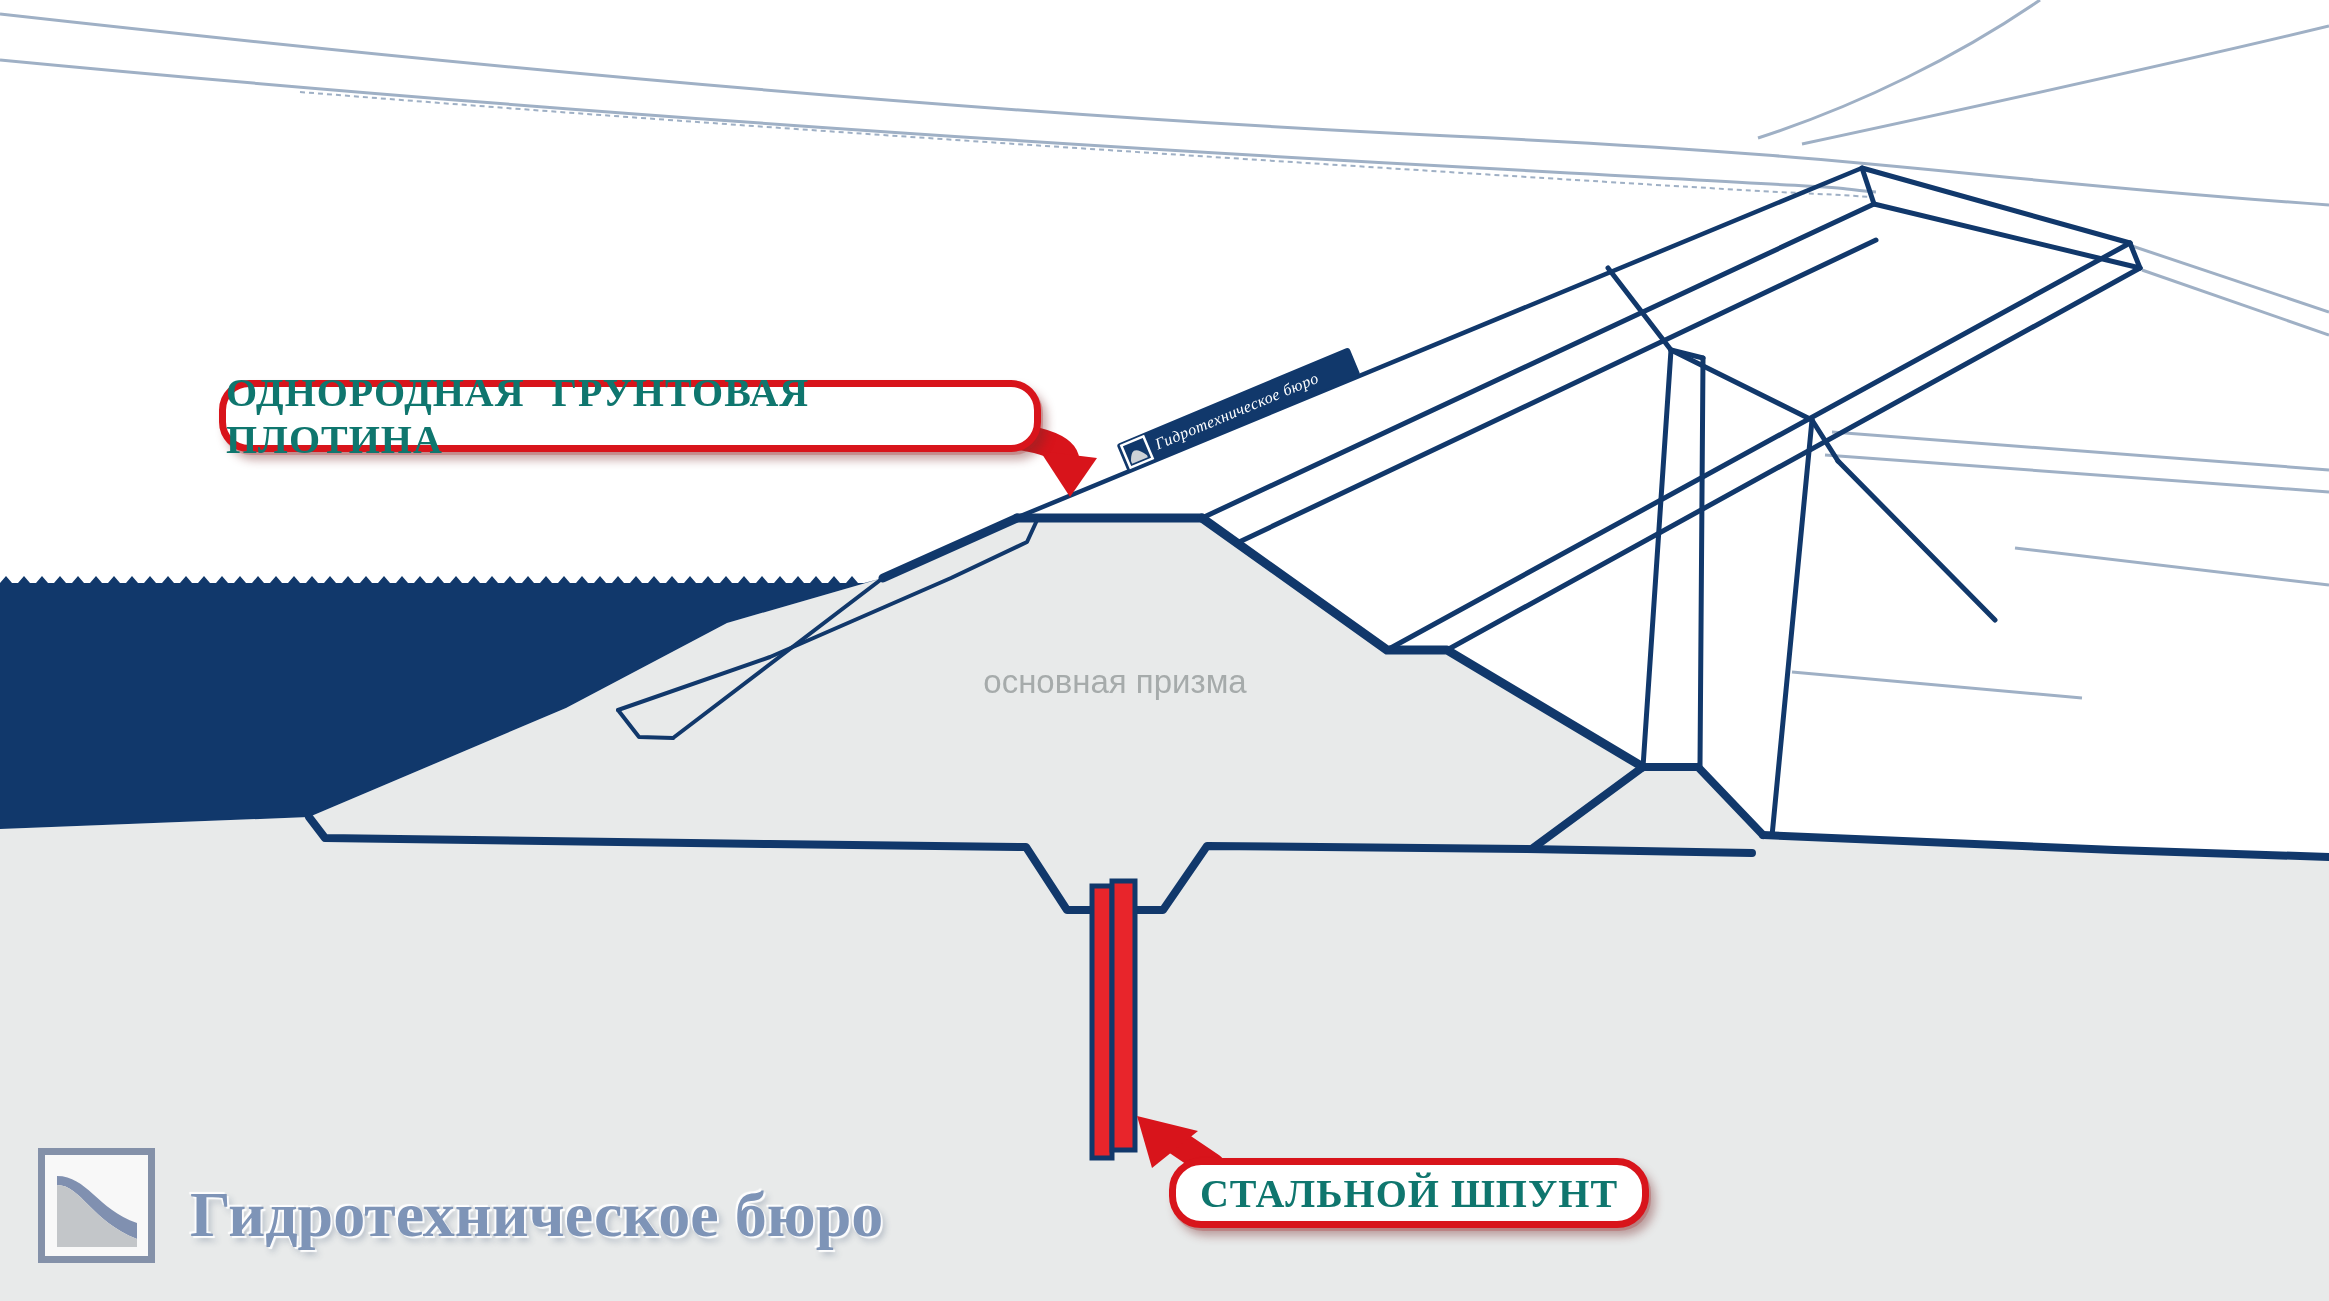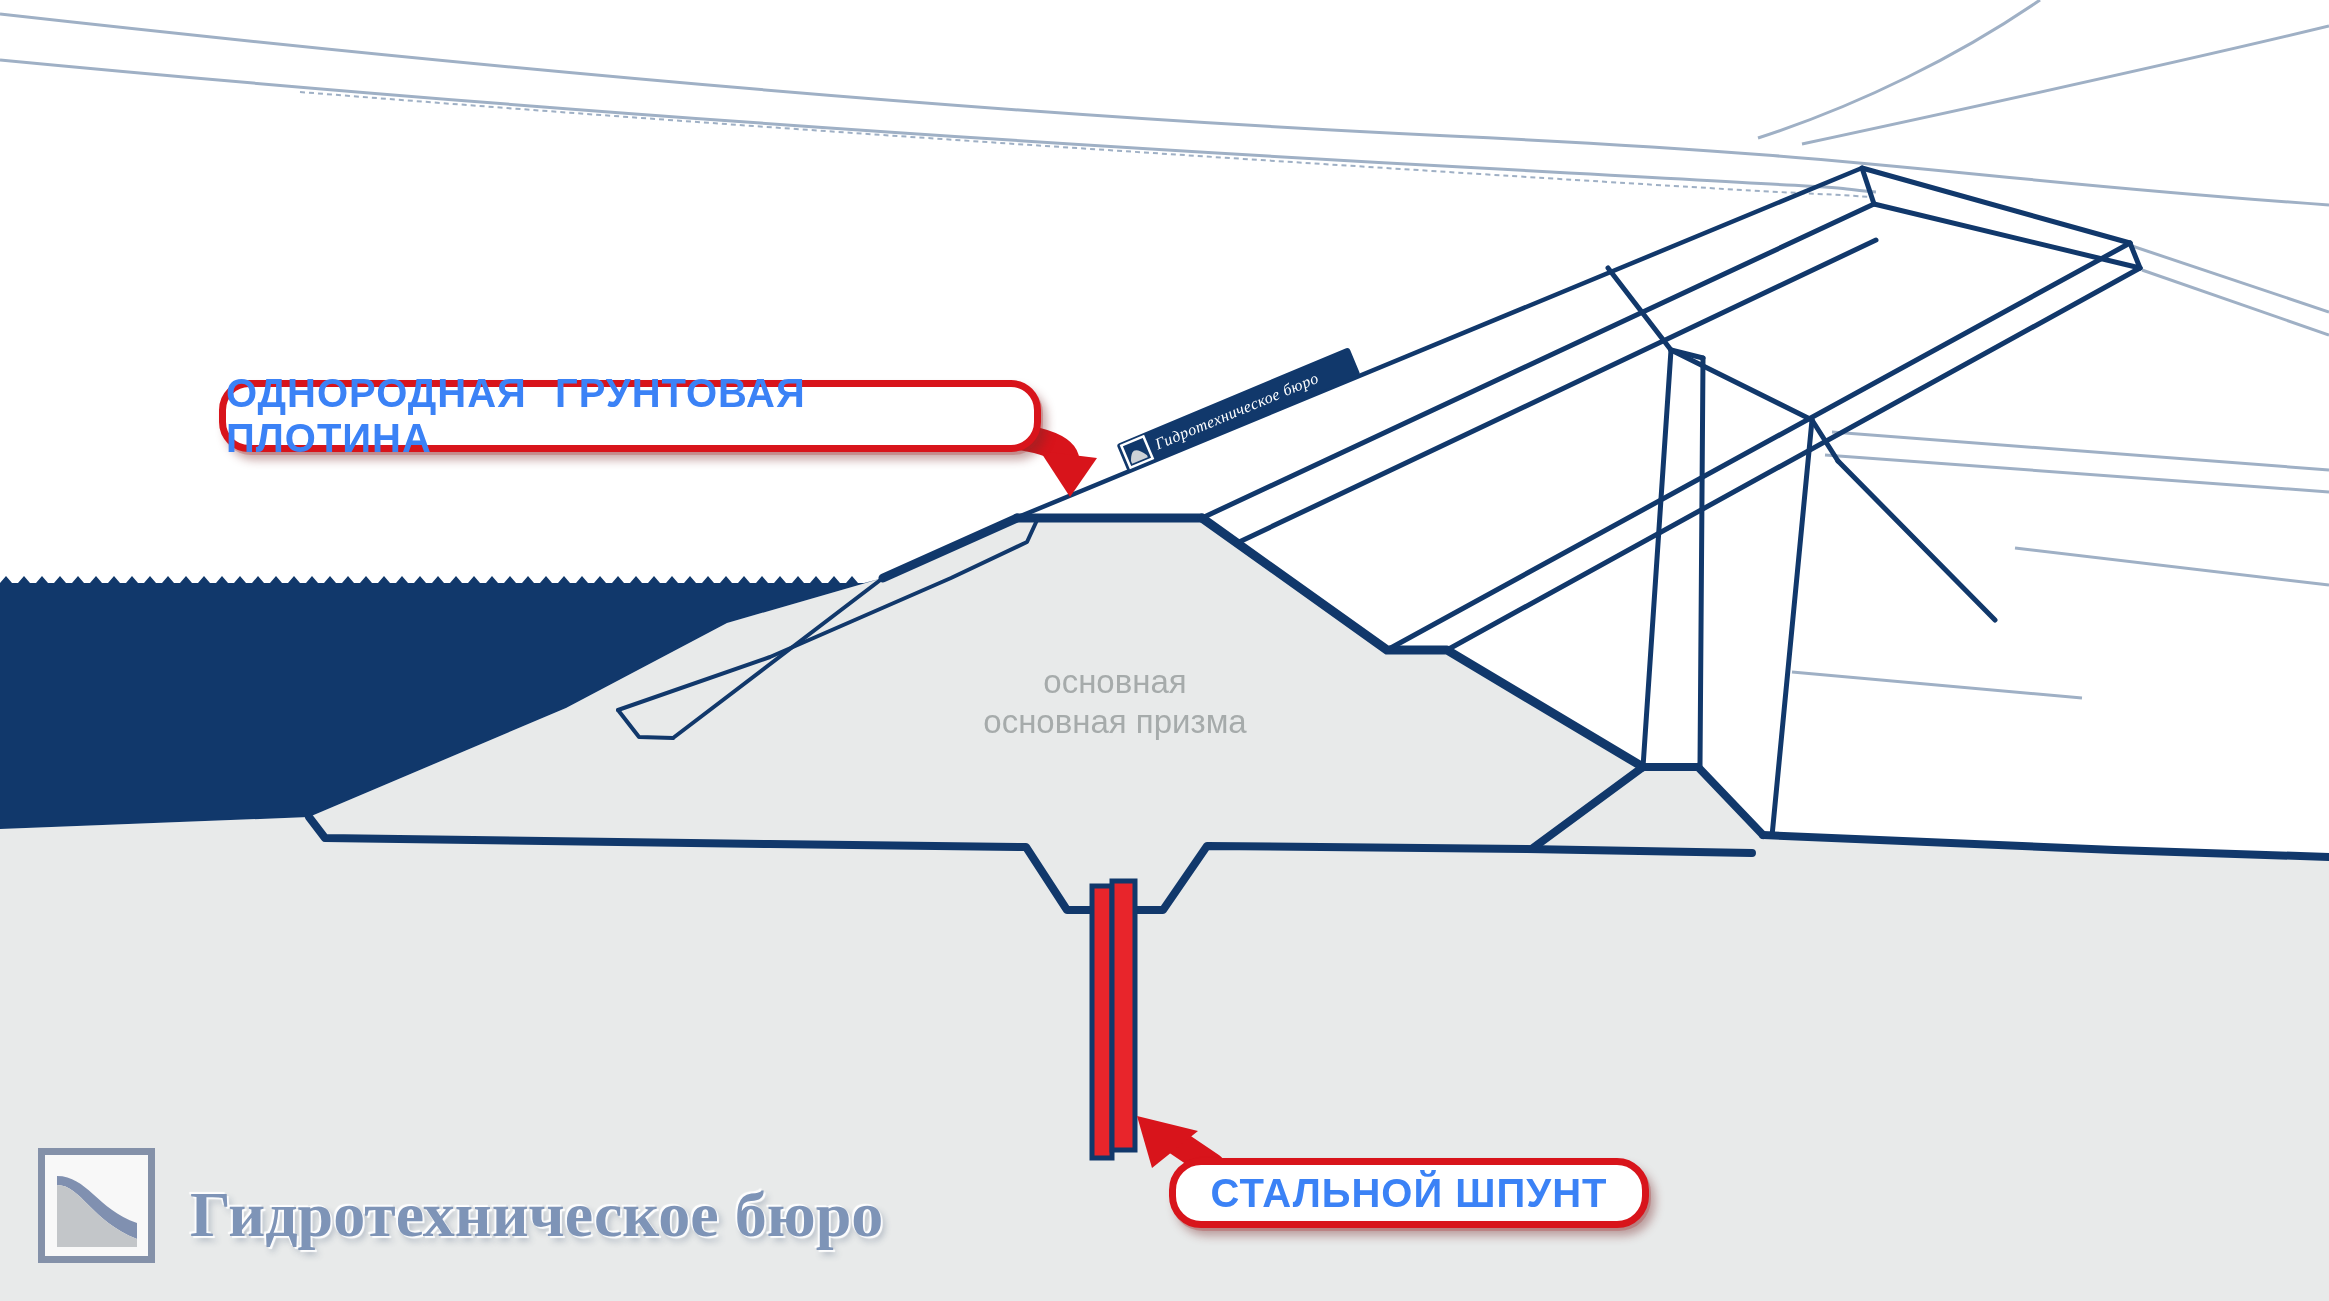--- a/index.html
+++ b/index.html
@@ -4,22 +4,22 @@
 <style>
   html,body{margin:0;padding:0;background:#ffffff;}
   body{width:2329px;height:1301px;position:relative;overflow:hidden;
        font-family:"Liberation Sans", sans-serif;}
   .stage{position:absolute;left:0;top:0;width:2329px;height:1301px;}
   svg.diagram{position:absolute;left:0;top:0;}
 
   
   .callout{position:absolute;background:#ffffff;border:7px solid #d8141b;
            display:flex;align-items:center;justify-content:center;
-           color:#3b82f6;font-weight:bold;
-           box-shadow:6px 8px 10px rgba(120,40,40,.40), 2px 3px 0 rgba(200,30,35,.25);}
+           color:#0f766e;font-weight:bold;
+           box-shadow:6px 8px 10px rgba(120,40,40,.40), 2px 3px 0 rgba(200,30,35,.25);font-family:Liberation Serif, serif;}
   .callout-dam{left:219px;top:380px;width:808px;height:58px;border-radius:30px;
                font-size:40px;letter-spacing:1px;word-spacing:16px;}
   .callout-pile{left:1169px;top:1158px;width:466px;height:56px;border-radius:32px;
                font-size:40px;letter-spacing:1px;}
 
   
   .soil-label{position:absolute;color:#a6abab;font-size:33px;line-height:40px;}
   .label-prism{left:920px;top:662px;width:390px;text-align:center;}
   .label-deposits{left:120px;top:972px;white-space:nowrap;}
 
@@ -121,21 +121,20 @@
 
   <div class="callout callout-dam">
     <span>ОДНОРОДНАЯ ГРУНТОВАЯ ПЛОТИНА</span>
   </div>
 
   <div class="callout callout-pile">
     <span>СТАЛЬНОЙ ШПУНТ</span>
   </div>
 
   <div class="soil-label label-prism">
-    <div>основная</div>
     <div>основная призма</div>
   </div>
 
   <div class="logo-box">
     <svg width="103" height="101" viewBox="0 0 103 101">
       <path d="M12,30 C36,30 46,66 92,84 L92,68 C52,54 42,21 12,21 Z" fill="#8090b0"></path>
       <path d="M12,30 C36,30 46,66 92,84 L92,92 L12,92 Z" fill="#c3c6c9"></path>
     </svg>
   </div>
   <div class="logo-caption">Гидротехническое бюро</div>

